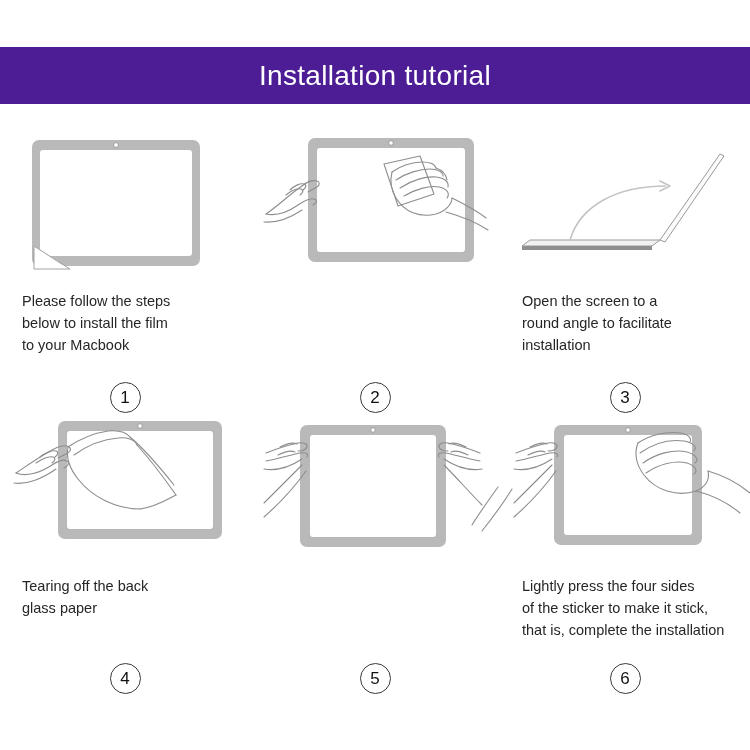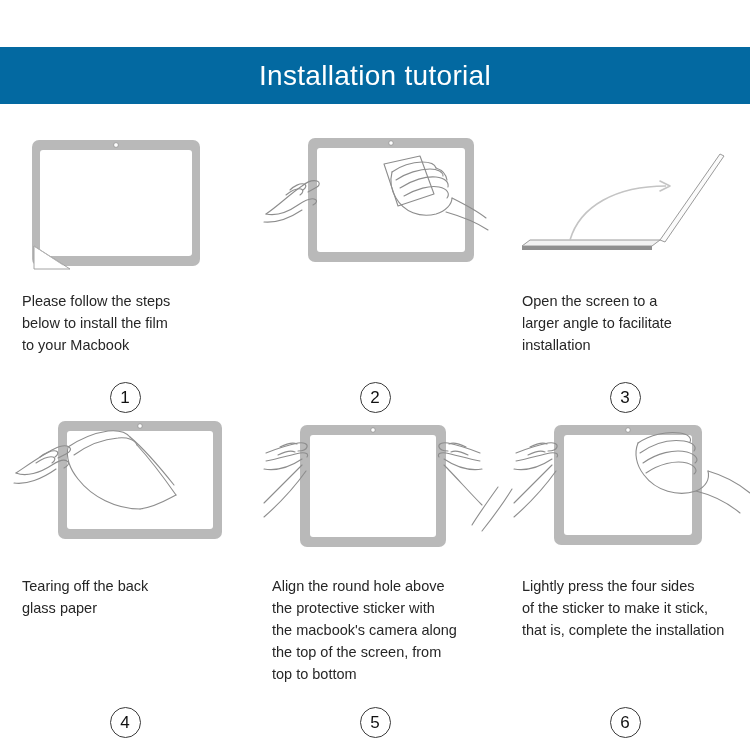--- a/index.html
+++ b/index.html
@@ -16,21 +16,21 @@
     position: relative;
   }
 
   
   #banner {
     position: absolute;
     left: 0;
     top: 47px;
     width: 750px;
     height: 57px;
-    background: #0369a1;
+    background: #4c1d95;
     display: flex;
     align-items: center;
     justify-content: center;
   }
   #banner-title {
     color: #ffffff;
     font-size: 28px;
     font-weight: 400;
     letter-spacing: 0.3px;
     line-height: 1;
@@ -159,21 +159,21 @@
         <path d="M8 118 L138 118 L146 112 L16 112 Z" fill="#f2f2f2" stroke="#9a9a9a" stroke-width="1"></path>
         <path d="M8 118 L138 118 L138 122 L8 122 Z" fill="#8f8f8f"></path>
 
         <path d="M146 112 L206 26 L210 28 L151 114 Z" fill="#fbfbfb" stroke="#9a9a9a" stroke-width="1"></path>
 
         <path d="M56 112 C66 78 102 58 152 58" fill="none" stroke="#c4c4c4" stroke-width="1.6"></path>
         <path d="M146 53 L156 58 L146 63" fill="none" stroke="#c4c4c4" stroke-width="1.6" stroke-linejoin="round" stroke-linecap="round"></path>
       </svg>
     </div>
     <div class="caption">Open the screen to a
-larger angle to facilitate
+round angle to facilitate
 installation</div>
     <div class="num-wrap">
       <div class="num">3</div>
     </div>
   </div>
 
   <div class="step row2">
     <div class="art">
       <svg width="236" height="150" viewBox="-18 0 236 150">
         <rect x="26" y="8" width="164" height="118" rx="7" fill="#b9b9b9"></rect>
@@ -223,25 +223,20 @@
           <path d="M204 48 C192 46 180 42 170 40 C164 39 161 41 163 44"></path>
           <path d="M190 34 C184 31 177 29 173 31"></path>
           <path d="M192 42 C186 39 179 37 175 39"></path>
           <path d="M206 56 C194 58 180 54 168 46"></path>
           <path d="M206 92 C194 80 180 64 168 52"></path>
           <path d="M222 74 C212 88 202 102 196 112"></path>
           <path d="M236 76 C226 92 214 108 206 118"></path>
         </g>
       </svg>
     </div>
-    <div class="caption">Align the round hole above
-the protective sticker with
-the macbook's camera along
-the top of the screen, from
-top to bottom</div>
     <div class="num-wrap">
       <div class="num">5</div>
     </div>
   </div>
 
   <div class="step row2">
     <div class="art">
       <svg width="250" height="150" viewBox="-12 0 250 150">
         <rect x="28" y="12" width="148" height="120" rx="7" fill="#b9b9b9"></rect>
         <rect x="38" y="22" width="128" height="100" rx="3" fill="#ffffff"></rect>

